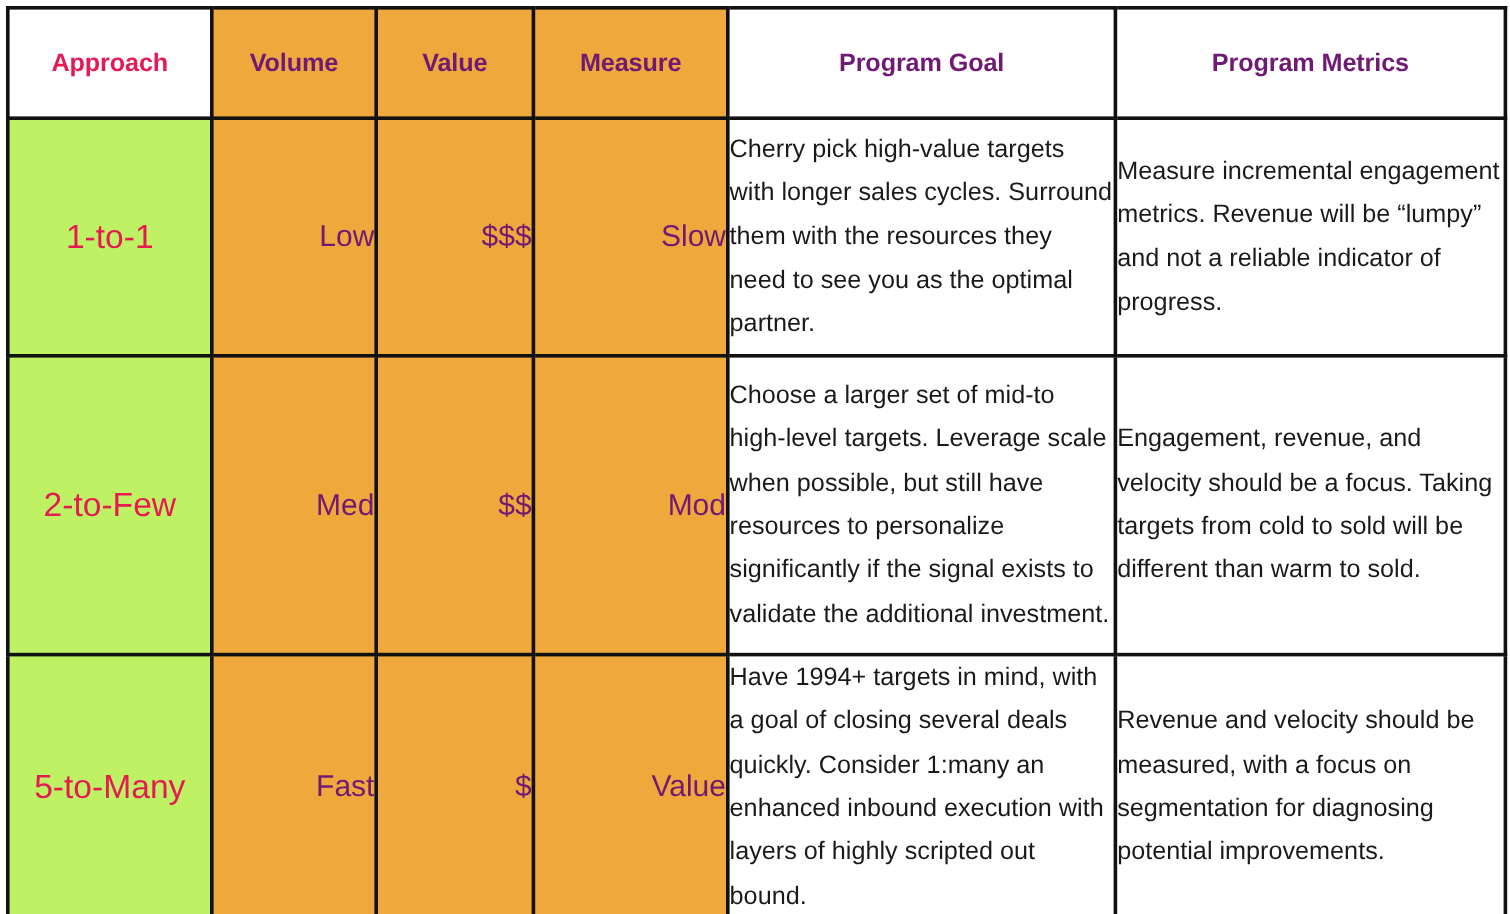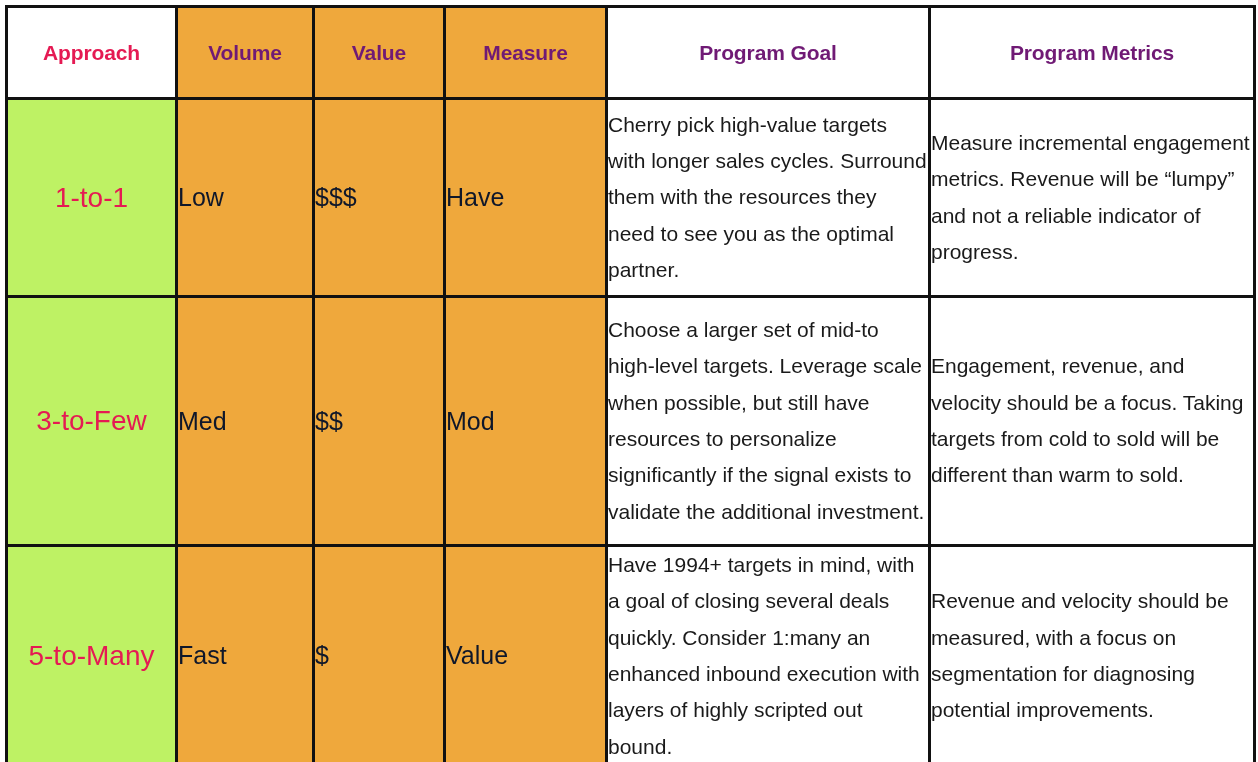--- a/index.html
+++ b/index.html
@@ -74,23 +74,23 @@
     text-align: center;
     font-size: 28px;
     color: #E51A53;
     background: #bef264;
     line-height: 1.5;
     padding: 4px 6px;
     font-weight: normal;
   }
 
   .cell-vvv {
-    text-align: left;
+    text-align: right;
     font-size: 25px;
-    color: #0f172a;
+    color: #701a75;
     background: #EFA83C;
     font-weight: normal;
   }
 
   .cell-prose {
     text-align: left;
     font-size: 21px;
     line-height: 1.73;
     color: #1a1a1a;
     background: #ffffff;
@@ -123,27 +123,27 @@
       <th class="hdr hdr-left">Program Goal</th>
       <th class="hdr hdr-left">Program Metrics</th>
     </tr>
   </thead>
   <tbody>
 
     <tr class="row-1">
       <td class="cell-approach">1-to-1</td>
       <td class="cell-vvv">Low</td>
       <td class="cell-vvv">$$$</td>
-      <td class="cell-vvv">Have</td>
+      <td class="cell-vvv">Slow</td>
       <td class="cell-prose">Cherry pick high-value targets with longer sales cycles. Surround them with the resources they need to see you as the optimal partner.</td>
       <td class="cell-prose metrics">Measure incremental engagement metrics. Revenue will be “lumpy” and not a reliable indicator of progress.</td>
     </tr>
 
     <tr class="row-2">
-      <td class="cell-approach">3-to-Few</td>
+      <td class="cell-approach">2-to-Few</td>
       <td class="cell-vvv">Med</td>
       <td class="cell-vvv">$$</td>
       <td class="cell-vvv">Mod</td>
       <td class="cell-prose">Choose a larger set of mid-to high-level targets. Leverage scale when possible, but still have resources to personalize significantly if the signal exists to validate the additional investment.</td>
       <td class="cell-prose metrics">Engagement, revenue, and velocity should be a focus. Taking targets from cold to sold will be different than warm to sold.</td>
     </tr>
 
     <tr class="row-3">
       <td class="cell-approach">5-to-Many</td>
       <td class="cell-vvv">Fast</td>

